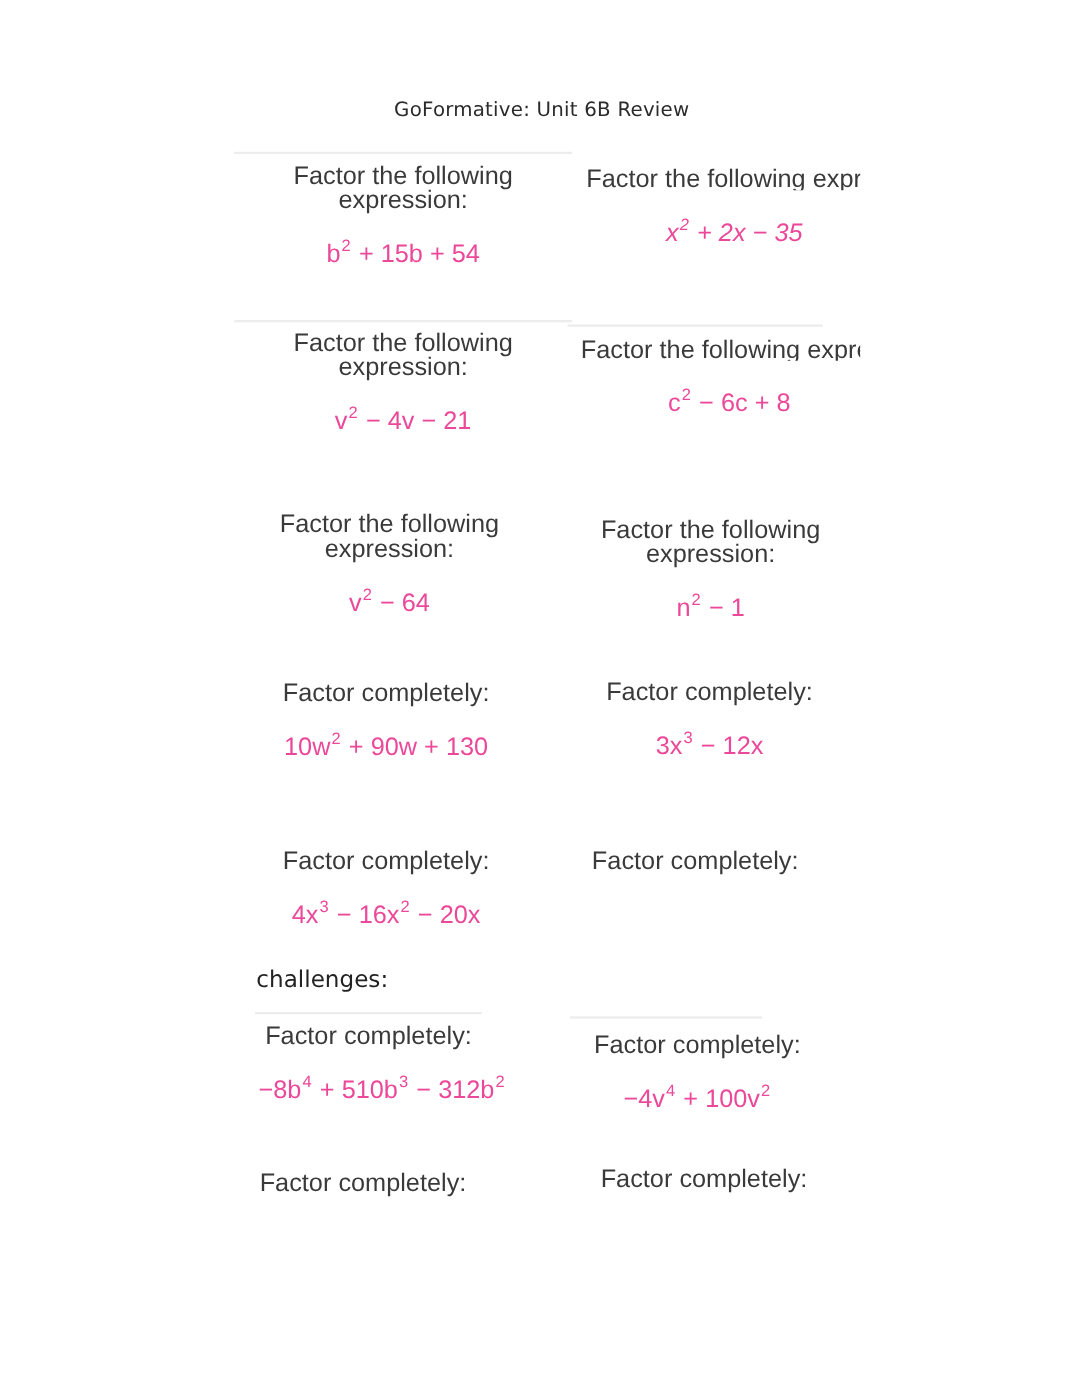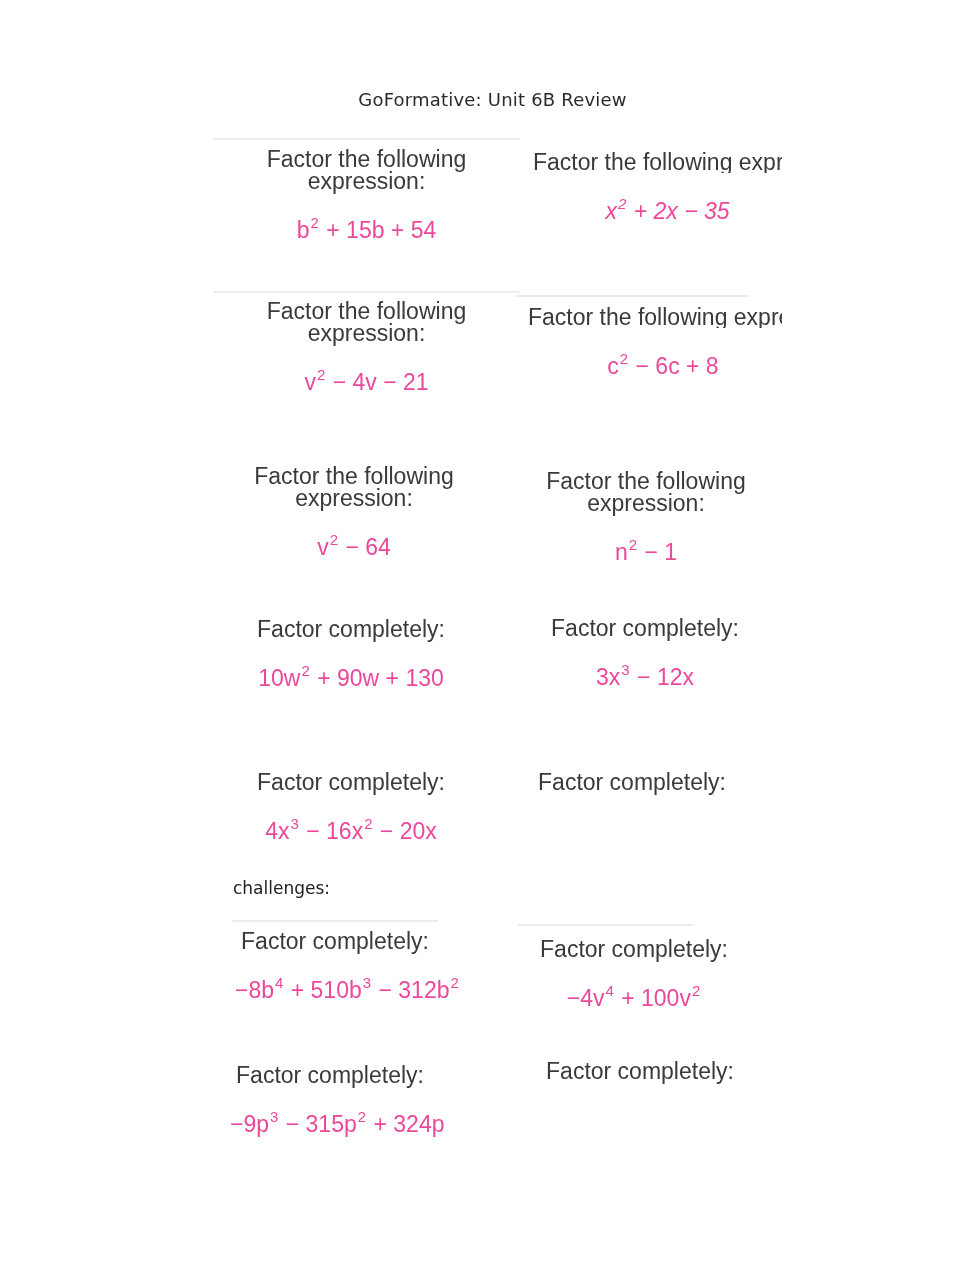--- a/index.html
+++ b/index.html
@@ -26,21 +26,21 @@
     font-weight: 500;
     letter-spacing: 0.2px;
     color: #2b2b2b;
     padding-left: 18px;
   }
   .challenges-label {
     position: absolute;
     left: 233px;
     top: 878px;
     font-family: "DejaVu Sans", sans-serif;
-    font-size: 17px;
+    font-size: 21px;
     font-weight: 500;
     color: #222222;
   }
   .sep {
     position: absolute;
     height: 2px;
     background: #ececec;
   }
   .card {
     position: absolute;
@@ -136,17 +136,16 @@
   <div class="label">Factor completely:</div>
   <div class="expr"><span>−8b</span><span class="sup">4</span><span> + 510b</span><span class="sup">3</span><span> − 312b</span><span class="sup">2</span></div>
 </div>
 <div class="card" style="left:534px; top:929px; width:200px;">
   <div class="label">Factor completely:</div>
   <div class="expr"><span>−4v</span><span class="sup">4</span><span> + 100v</span><span class="sup">2</span></div>
 </div>
 
 <div class="card" style="left:230px; top:1055px; width:200px;">
   <div class="label">Factor completely:</div>
-  <div class="expr"><span>−9p</span><span class="sup">3</span><span> − 315p</span><span class="sup">2</span><span> + 324p</span></div>
 </div>
 <div class="card" style="left:540px; top:1051px; width:200px;">
   <div class="label">Factor completely:</div>
 </div>
 
 </body></html>

